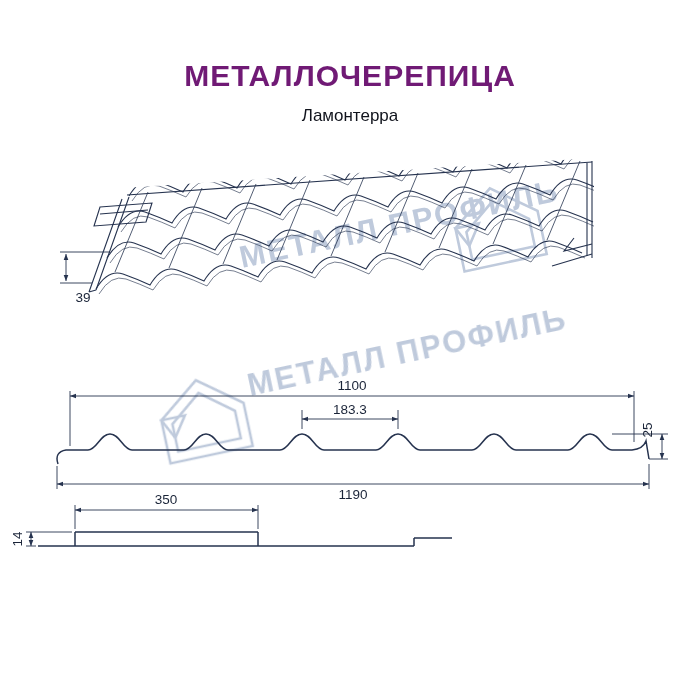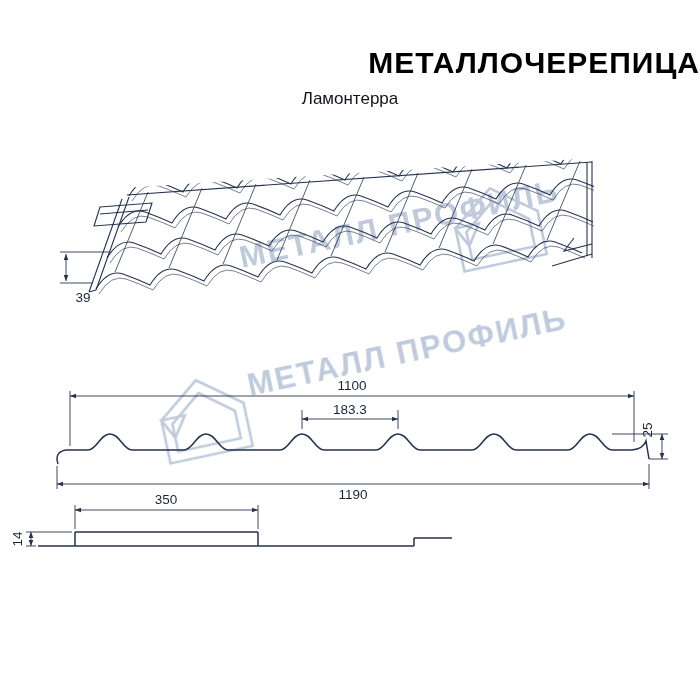--- a/index.html
+++ b/index.html
@@ -1,19 +1,19 @@
 <!DOCTYPE html>
 <html><head>
 <meta charset="utf-8">
 <style>
   html,body{margin:0;padding:0;background:#ffffff;}
   .page{position:relative;width:700px;height:700px;background:#ffffff;overflow:hidden;
         font-family:"Liberation Sans",sans-serif;}
   header{position:absolute;top:46px;left:0;width:700px;text-align:center;z-index:2;}
-  h1{margin:0;font:700 30px "Liberation Sans",sans-serif;letter-spacing:1px;color:#000000;text-align:right;}
+  h1{margin:13px;font:700 30px "Liberation Sans",sans-serif;letter-spacing:1px;color:#701a75;}
   .subtitle{margin-top:9px;font:400 17px "Liberation Sans",sans-serif;color:#10131c;}
   svg{position:absolute;top:0;left:0;z-index:1;}
   .dim{font:13.5px "Liberation Sans",sans-serif;fill:#1a2438;}
   .wm{font:700 31px "Liberation Sans",sans-serif;fill:#b4c1d6;letter-spacing:2px;}
 </style>
 </head>
 <body>
 
 <div class="page">
   <header>

